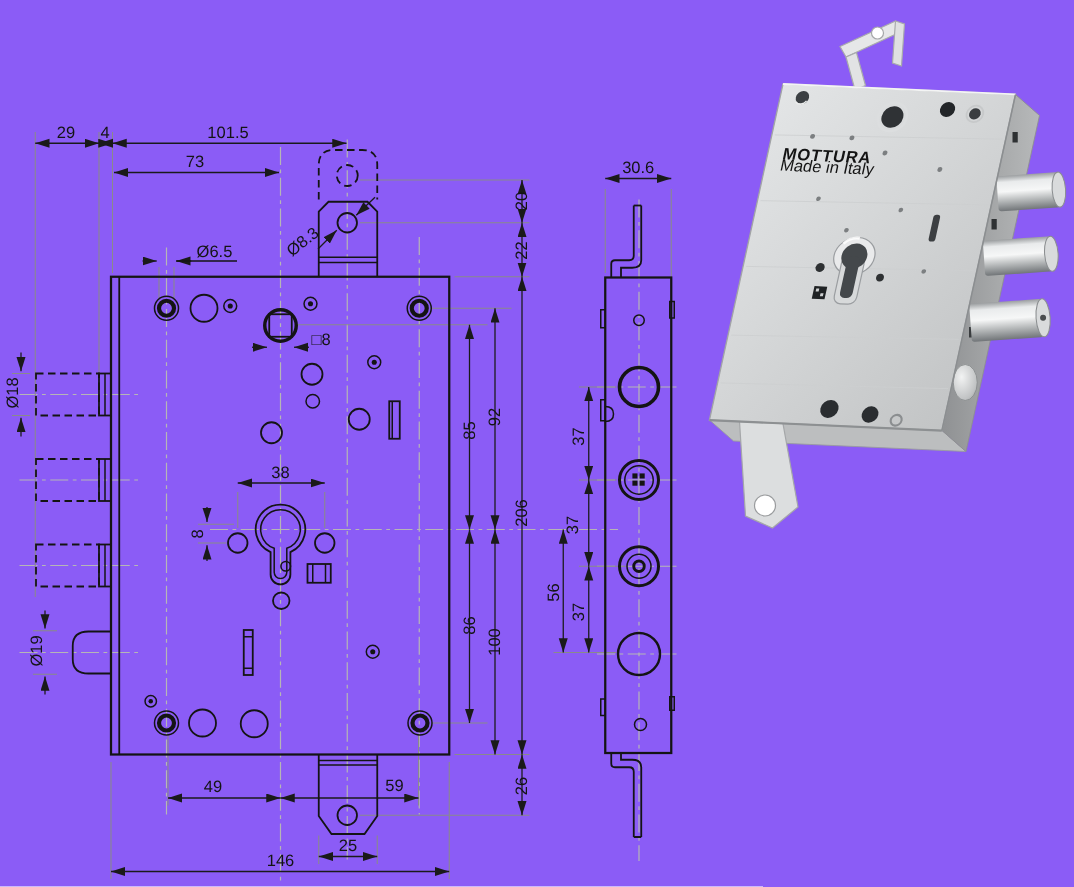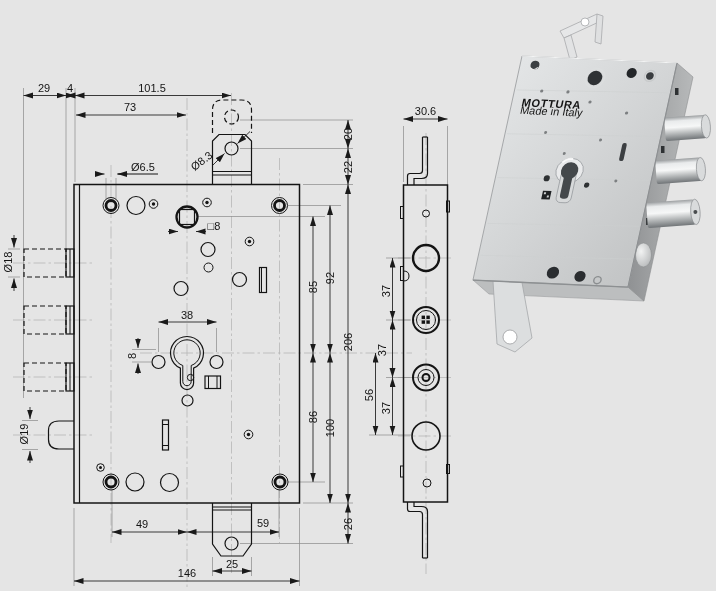--- a/index.html
+++ b/index.html
@@ -1,16 +1,16 @@
 <!DOCTYPE html>
 <html><head>
 <meta charset="utf-8">
 <style>
   html,body{margin:0;padding:0;background:#fff;}
-  #stage{width:716px;height:591px;background:#e5e5e5;position:relative;overflow:hidden;
+  #stage{width:716px;height:591px;background:#8b5cf6;position:relative;overflow:hidden;
          font-family:"Liberation Sans",sans-serif;}
   svg text{font-family:"Liberation Sans","DejaVu Sans",sans-serif;fill:#141414;font-size:11px;}
   .dim{stroke:#1a1a1a;stroke-width:.85;fill:none;marker-start:url(#arr);marker-end:url(#arr);}
   .dimE{stroke:#1a1a1a;stroke-width:.85;fill:none;marker-end:url(#arr);}
   .ext{stroke:#8a8a8a;stroke-width:.7;fill:none;}
   .ctr{stroke:#b6b6b6;stroke-width:.8;fill:none;stroke-dasharray:12 3 2.5 3;}
   .ol{stroke:#141414;stroke-width:1.5;fill:none;}
   .ol2{stroke:#141414;stroke-width:1.2;fill:none;}
   .ol1{stroke:#141414;stroke-width:1;fill:none;}
   .dash{stroke:#141414;stroke-width:1.2;fill:none;stroke-dasharray:5 3;}

